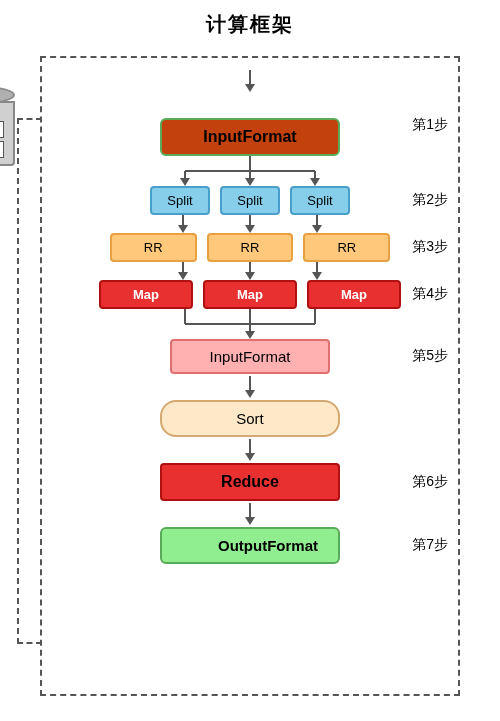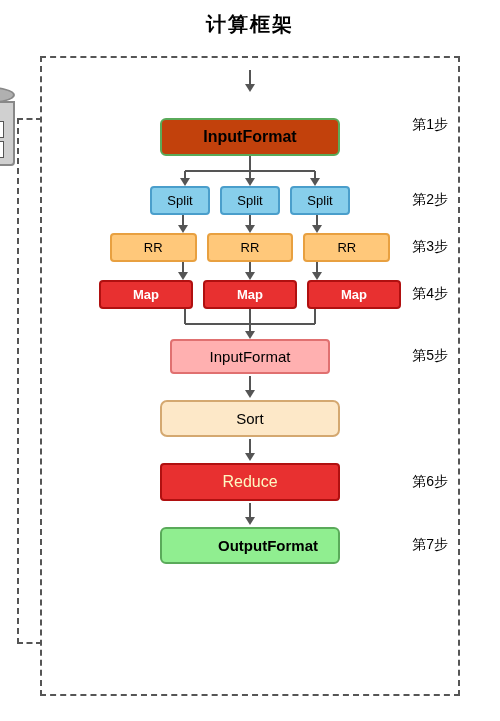--- a/index.html
+++ b/index.html
@@ -234,36 +234,36 @@
       padding: 7px 30px;
       font-size: 15px;
       text-align: center;
       min-width: 160px;
     }
 
     
     .box-sort {
       background: #fde8c8;
       border: 2px solid #d4a870;
-      border-radius: 7px;
+      border-radius: 16px;
       padding: 8px 50px;
       font-size: 15px;
       text-align: center;
       min-width: 180px;
     }
 
     
     .box-reduce {
       background: #e83030;
       border: 2px solid #b01010;
       border-radius: 4px;
       padding: 8px 50px;
       font-size: 16px;
-      font-weight: normal;
-      color: #fef9c3;
+      font-weight: bold;
+      color: #000000;
       text-align: center;
       min-width: 180px;
     }
 
     
     .box-outputformat {
       background: #90ee90;
       border: 2px solid #5aaa5a;
       border-radius: 6px;
       padding: 8px 20px;

